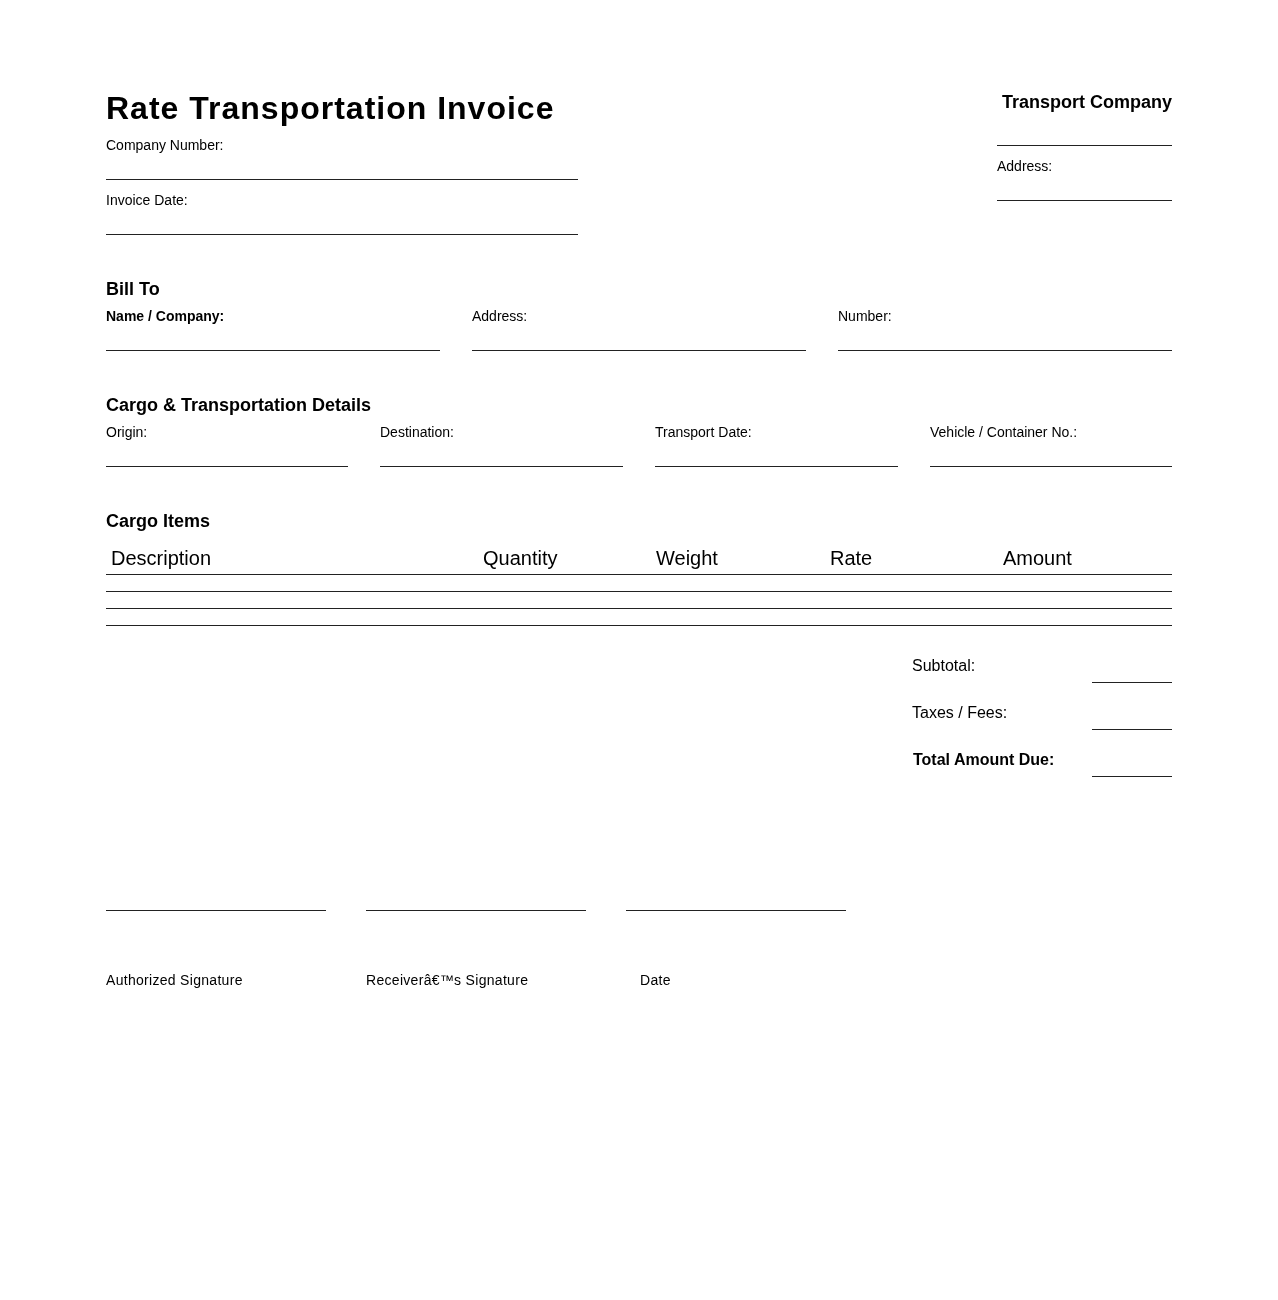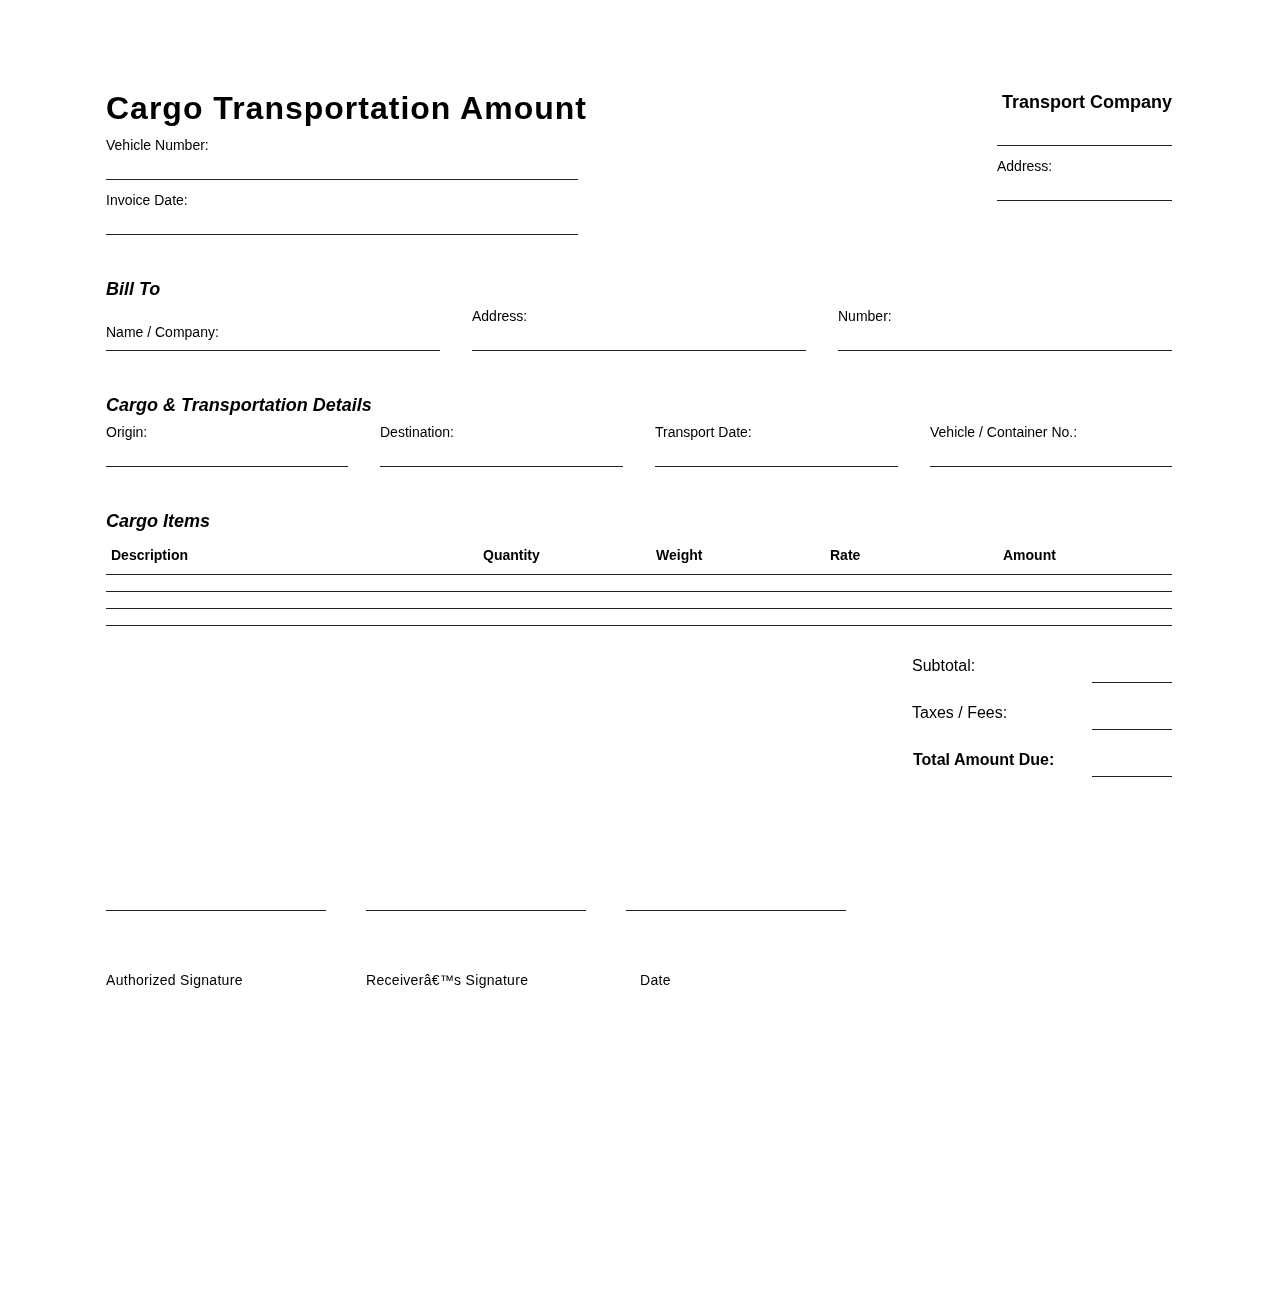--- a/index.html
+++ b/index.html
@@ -4,54 +4,54 @@
   <style>
     html, body { margin: 0; padding: 0; background: #ffffff; }
     body {
       width: 1278px; height: 1300px; position: relative;
       font-family: "Liberation Sans", sans-serif; color: #000;
     }
     .abs { position: absolute; }
     .title { left: 106px; top: 90px; font-size: 32px; font-weight: bold; letter-spacing: 1px; white-space: nowrap; }
     .lbl13 { font-size: 14px; white-space: nowrap; }
     .line { position: absolute; height: 0; border-top: 1px solid #222; }
-    .h2 { font-size: 18px; font-weight: bold; white-space: nowrap; font-style: italic; }
+    .h2 { font-size: 18px; font-weight: bold; white-space: nowrap; }
     .company { font-size: 18px; font-weight: bold; white-space: nowrap; }
-    .th { font-size: 14px; font-weight: bold; white-space: nowrap; }
+    .th { font-size: 20px; font-weight: normal; white-space: nowrap; }
     .tot { font-size: 16px; white-space: nowrap; }
     .totb { font-size: 16px; font-weight: bold; white-space: nowrap; text-align: center; }
     .sig { font-size: 14px; white-space: nowrap; letter-spacing: 0.3px; }
     input.blank {
       position: absolute; border: none; background: transparent; outline: none;
       font-family: "Liberation Sans", sans-serif; font-size: 14px; padding: 0; height: 18px;
     }
   </style>
 </head>
 <body>
 
-<div class="abs title">Cargo Transportation Amount</div>
+<div class="abs title">Rate Transportation Invoice</div>
 
-<div class="abs lbl13" style="left:106px;top:137px;">Vehicle Number:</div>
+<div class="abs lbl13" style="left:106px;top:137px;">Company Number:</div>
 <input class="blank" style="left: 106px; top: 159px; width: 472px;" value="">
 <div class="line" style="left:106px;top:179px;width:472px;"></div>
 
 <div class="abs lbl13" style="left:106px;top:192px;">Invoice Date:</div>
 <input class="blank" style="left: 106px; top: 214px; width: 472px;" value="">
 <div class="line" style="left:106px;top:234px;width:472px;"></div>
 
 <div class="abs company" style="right:106px;top:92px;text-align:right;">Transport Company</div>
 <input class="blank" style="left: 997px; top: 125px; width: 175px;" value="">
 <div class="line" style="left:997px;top:145px;width:175px;"></div>
 <div class="abs lbl13" style="left:997px;top:158px;">Address:</div>
 <input class="blank" style="left: 997px; top: 180px; width: 175px;" value="">
 <div class="line" style="left:997px;top:200px;width:175px;"></div>
 
 <div class="abs h2" style="left:106px;top:279px;">Bill To</div>
 
-<div class="abs lbl13" style="left:106px;top:324px;">Name / Company:</div>
+<div class="abs lbl13" style="left:106px;top:308px;font-weight:bold;">Name / Company:</div>
 <input class="blank" style="left: 106px; top: 330px; width: 334px;" value="">
 <div class="line" style="left:106px;top:350px;width:334px;"></div>
 
 <div class="abs lbl13" style="left:472px;top:308px;">Address:</div>
 <input class="blank" style="left: 472px; top: 330px; width: 334px;" value="">
 <div class="line" style="left:472px;top:350px;width:334px;"></div>
 
 <div class="abs lbl13" style="left:838px;top:308px;">Number:</div>
 <input class="blank" style="left: 838px; top: 330px; width: 334px;" value="">
 <div class="line" style="left:838px;top:350px;width:334px;"></div>

